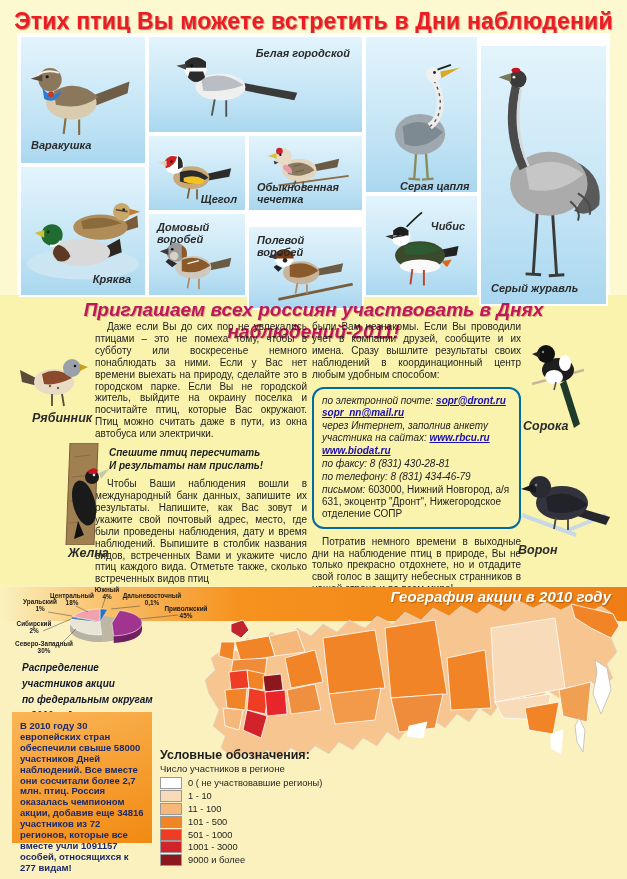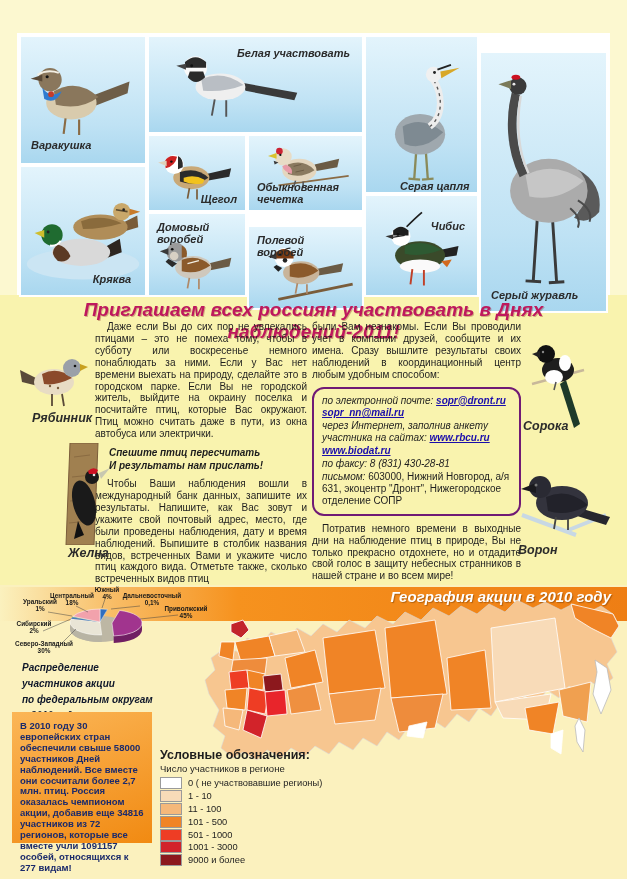--- a/index.html
+++ b/index.html
@@ -17,21 +17,21 @@
   .cell{position:absolute;background:linear-gradient(180deg,#E3F4FC 0%,#BFE2F4 70%,#A9D7EF 100%);
     border:2px solid #FFF;box-sizing:border-box;overflow:hidden;}
   .cell svg{position:absolute;left:0;top:0;width:100%;height:100%;}
   .bird-label{position:absolute;font-style:italic;font-weight:700;font-size:11px;color:#2B2B2B;line-height:12px;}
   
   .inv-title{top:299px;left:0;width:627px;text-align:center;font-size:19px;font-weight:800;font-style:italic;
     color:#be185d;text-shadow:1px 1px 0 rgba(120,10,5,.3);}
   .txtcol{position:absolute;font-size:10px;line-height:11.9px;color:#1E1E1E;text-align:justify;}
   .txtcol p{margin:0 0 6px 0;text-indent:12px;}
   .slogan{font-style:italic;font-weight:700;text-align:left;margin:4px 0 6px 14px;line-height:13px;}
-  .contact-box{border:2px solid #701a75;border-radius:12px;padding:6px 8px;margin:2px 0 7px 0;text-align:left;}
+  .contact-box{border:2px solid #0369a1;border-radius:12px;padding:6px 8px;margin:2px 0 7px 0;text-align:left;}
   .contact-box .lbl{font-style:italic;color:#1E1E1E;}
   .contact-box a{color:#1A0DAB;text-decoration:underline;font-weight:700;font-style:italic;}
   .contact-box div{margin-bottom:1px;}
   .side-bird-label{position:absolute;font-style:italic;font-weight:700;font-size:12.5px;color:#2B2B2B;}
   
   .geo-banner{top:587px;left:0;width:627px;height:34px;
     background:linear-gradient(90deg,rgba(246,146,30,0) 0%,rgba(246,146,30,.55) 18%,#F6921E 38%,#EE7E14 100%);}
   .geo-banner span{position:absolute;right:16px;top:1px;font-size:15px;font-weight:800;font-style:italic;color:#FFF;
     text-shadow:1px 1px 1px rgba(120,60,0,.5);}
   .pie-caption{top:660px;left:22px;width:180px;font-size:10px;line-height:16px;font-weight:800;font-style:italic;
@@ -52,20 +52,21 @@
   .pie-lab{font-size:6.4px;font-weight:700;fill:#1A1A1A;text-anchor:middle;}
 </style>
 </head>
 <body>
 
 <div id="page">
   <div class="sec sec-top"></div>
   <div class="sec sec-mid"></div>
   <div class="sec sec-geo"></div>
 
+  <div class="abs page-title">Этих птиц Вы можете встретить в Дни наблюдений</div>
 
   <div class="abs" id="bird-grid">
 
     <div class="cell" style="left:0;top:0;width:128px;height:130px;">
       <svg viewBox="0 0 128 130">
         <path d="M70,62 L112,46 110,58 74,72 Z" fill="#6E5E48"></path>
         <ellipse cx="52" cy="68" rx="26" ry="17" fill="#D9CBAD"></ellipse>
         <path d="M34,56 Q58,42 80,62 Q62,76 36,70 Z" fill="#8A775C"></path>
         <circle cx="30" cy="44" r="12" fill="#8A775C"></circle>
         <path d="M17,39 Q27,33 39,37" stroke="#F2EFE4" stroke-width="2" fill="none"></path>
@@ -104,21 +105,21 @@
         <path d="M96,48 L152,58 149,66 98,56 Z" fill="#3A3A3A"></path>
         <ellipse cx="72" cy="52" rx="26" ry="14" fill="#EFEFEF"></ellipse>
         <path d="M52,44 Q74,34 96,50 Q76,58 54,56 Z" fill="#B9BEC4"></path>
         <circle cx="46" cy="32" r="12" fill="#FAFAFA"></circle>
         <path d="M35,26 Q46,16 57,26 L57,32 35,32 Z" fill="#2B2B2B"></path>
         <path d="M38,42 Q46,52 56,42 L54,36 40,36 Z" fill="#2B2B2B"></path>
         <polygon points="26,30 36,28 36,34" fill="#444"></polygon>
         <circle cx="42" cy="30" r="1.5" fill="#111"></circle>
         <path d="M66,65 L63,82 M78,66 L78,83" stroke="#555" stroke-width="2"></path>
       </svg>
-      <span class="bird-label" style="right:12px;top:10px;">Белая участвовать</span>
+      <span class="bird-label" style="right:12px;top:10px;">Белая городской</span>
     </div>
 
     <div class="cell" style="left:128px;top:99px;width:100px;height:78px;">
       <svg viewBox="0 0 100 78">
         <path d="M60,40 L86,34 84,43 62,47 Z" fill="#2B2B2B"></path>
         <ellipse cx="44" cy="44" rx="19" ry="12" fill="#C9A978"></ellipse>
         <path d="M32,38 Q50,32 62,44 Q48,54 32,48 Z" fill="#2B2B2B"></path>
         <path d="M36,44 Q47,40 58,46 L56,50 Q45,52 36,48 Z" fill="#F2C21E"></path>
         <circle cx="26" cy="30" r="10" fill="#FFF"></circle>
         <path d="M16,27 Q20,19 29,22 Q27,32 17,34 Z" fill="#CC2222"></path>
@@ -208,21 +209,21 @@
         <path d="M28,36 Q36,28 44,36 L44,41 28,41 Z" fill="#1E1E1E"></path>
         <path d="M42,32 Q52,22 58,17" stroke="#1E1E1E" stroke-width="1.8" fill="none"></path>
         <path d="M27,43 L40,41" stroke="#222" stroke-width="1.2"></path>
         <polygon points="20,42 28,40 28,45" fill="#333"></polygon>
         <circle cx="33" cy="40" r="1.4" fill="#111"></circle>
         <path d="M48,76 L46,92 M60,77 L60,93" stroke="#C04028" stroke-width="2"></path>
       </svg>
       <span class="bird-label" style="right:12px;top:24px;">Чибис</span>
     </div>
 
-    <div class="cell" style="left:460px;top:16px;width:129px;height:262px;text-align:center;">
+    <div class="cell" style="left:460px;top:9px;width:129px;height:262px;text-align:center;">
       <svg viewBox="0 0 129 262">
         <path d="M58,170 L54,232 M74,172 L78,234 M46,233 L62,234 M70,235 L86,234" stroke="#3A3A3A" stroke-width="3" fill="none"></path>
         <path d="M100,118 Q126,132 122,162 Q110,176 96,168 Q112,150 98,132 Z" fill="#5A5A5A"></path>
         <ellipse cx="70" cy="140" rx="40" ry="33" fill="#ABABAB"></ellipse>
         <path d="M46,124 Q76,108 106,130 Q80,152 50,146 Z" fill="#C6C6C6"></path>
         <path d="M100,150 Q116,160 112,172 M92,158 Q104,168 100,178" stroke="#4A4A4A" stroke-width="2" fill="none"></path>
         <path d="M44,124 C30,96 30,64 36,40" stroke="#4A4A4A" stroke-width="9" fill="none"></path>
         <path d="M49,122 C37,96 37,66 41,42" stroke="#D8D8D8" stroke-width="2.5" fill="none"></path>
         <circle cx="38" cy="32" r="9" fill="#3A3A3A"></circle>
         <ellipse cx="36" cy="23" rx="4.5" ry="2.6" fill="#CC1122"></ellipse>
@@ -253,20 +254,24 @@
       </div>
       <div><a href="#">sopr_nn@mail.ru</a></div>
       <div>
         <span class="lbl">через Интернет, заполнив анкету участника на сайтах:</span>
         <a href="#">www.rbcu.ru</a>
       </div>
       <div><a href="#">www.biodat.ru</a></div>
       <div>
         <span class="lbl">по факсу:</span>
         <span class="lbl">8 (831) 430-28-81</span>
+      </div>
+      <div>
+        <span class="lbl">по телефону:</span>
+        <span class="lbl">8 (831) 434-46-79</span>
       </div>
       <div>
         <span class="lbl">письмом:</span>
         <span>603000, Нижний Новгород, а/я 631, экоцентр "Дронт", Нижегородское отделение СОПР</span>
       </div>
     </div>
     <p style="text-indent:10px;">Потратив немного времени в выходные дни на наблюдение птиц в природе, Вы не только прекрасно отдохнете, но и отдадите свой голос в защиту небесных странников в нашей стране и во всем мире!</p>
   </div>
 
   <svg class="abs" style="left:18px;top:336px;width:84px;height:76px;" viewBox="0 0 84 76">

